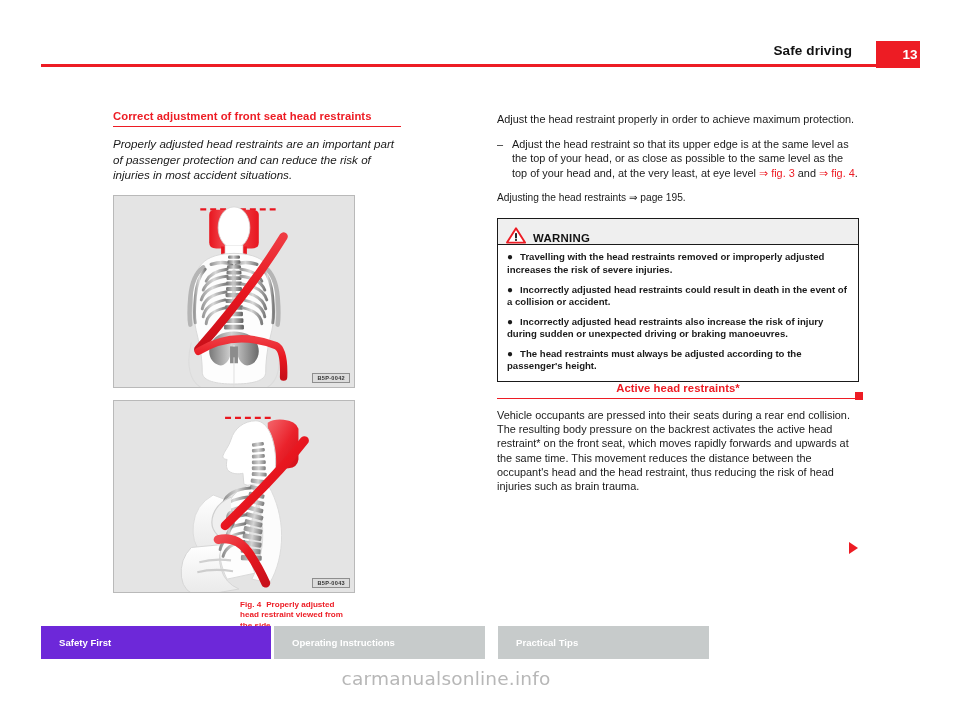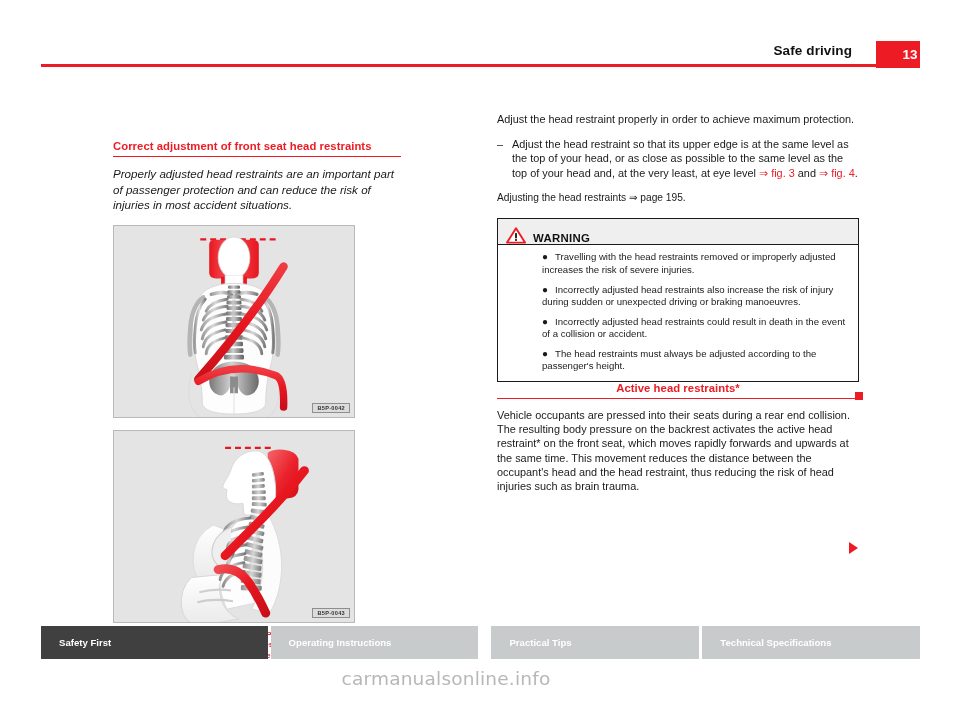--- a/index.html
+++ b/index.html
@@ -23,21 +23,21 @@
     letter-spacing: .1px; white-space: nowrap;
   }
   .page-badge {
     position: absolute; left: 876px; top: 41px; width: 44px; height: 27px;
     background: #ed1c24; color: #fff;
     font-size: 13.5px; font-weight: bold;
     display: flex; align-items: center; justify-content: center; padding-left: 24px;
   }
 
   
-  .col-left  { position: absolute; left: 113px; top: 110px; width: 288px; margin-top: 30px; }
+  .col-left  { position: absolute; left: 113px; top: 110px; width: 288px; }
   .col-right { position: absolute; left: 497px; top: 112px; width: 362px; }
 
   
   .sec-head {
     color: #ed1c24; font-weight: bold; font-size: 11.3px;
     padding-bottom: 4px; border-bottom: 1.6px solid #ed1c24;
     margin-bottom: 9px; letter-spacing: .05px;
   }
   .intro-italic {
     font-style: italic; font-size: 11.6px; line-height: 15.6px;
@@ -77,22 +77,22 @@
   
   .warnbox { border: 1.4px solid #1a1a1a; margin-top: 14px; background:#fff; }
   .warnhead {
     display: flex; align-items: center; gap: 7px;
     background: #efefef; border-bottom: 1.4px solid #1a1a1a;
     padding: 16px 8px 4px 8px; height: 26px;
   }
   .warnhead .wtitle { font-size: 11.4px; font-weight: bold; color:#111; letter-spacing:.3px; }
   .warnbody { padding: 6px 9px 6px 9px; }
   .wbullet {
-    font-size: 9.6px; line-height: 12.6px; font-weight: normal; color: #1a1a1a;
-    margin-bottom: 7px; position: relative; padding-left: 0; margin-left: 35px;
+    font-size: 9.6px; line-height: 12.6px; font-weight: bold; color: #1a1a1a;
+    margin-bottom: 7px; position: relative; padding-left: 0;
   }
   .wbullet:last-child { margin-bottom: 2px; }
   .wbullet .bdot { color:#1a1a1a; font-size: 10px; margin-right: 7px; }
 
   
   .end-square {
     position: absolute; width: 8px; height: 8px; background: #ed1c24;
   }
   .end-tri {
     position: absolute; width: 0; height: 0;
@@ -102,21 +102,21 @@
   }
 
   
   .footer { position: absolute; left: 41px; top: 626px; width: 879px; height: 33px; display: flex; }
   .ftab {
     height: 33px; display: flex; align-items: center;
     font-size: 9.6px; font-weight: bold; color: #ffffff;
     padding-left: 18px; margin-right: 3px;
     background: #c7cbcb;
   }
-  .ftab.active { background: #404040; }
+  .ftab.active { background: #6d28d9; }
   .ftab:last-child { margin-right: 0; }
 
   .watermark {
     position: absolute; left: 0; top: 668px; width: 892px;
     text-align: center; font-size: 18.5px; color: #b7b7b7;
     letter-spacing: .2px;
     font-family: "DejaVu Sans", sans-serif;
   }
 </style>
 </head>
@@ -363,22 +363,22 @@
           <svg width="20" height="17" viewBox="0 0 20 17" aria-hidden="true">
             <path d="M10 1.2 L19 15.6 H1 Z" fill="#ffffff" stroke="#ed1c24" stroke-width="1.9" stroke-linejoin="round"></path>
             <rect x="9.1" y="6.1" width="1.8" height="5.2" fill="#111"></rect>
             <rect x="9.1" y="12.1" width="1.8" height="1.8" fill="#111"></rect>
           </svg>
         </span>
         <span class="wtitle">WARNING</span>
       </div>
       <div class="warnbody">
         <div class="wbullet"><span class="bdot">●</span><span>Travelling with the head restraints removed or improperly adjusted increases the risk of severe injuries.</span></div>
+        <div class="wbullet"><span class="bdot">●</span><span>Incorrectly adjusted head restraints could result in death in the event of a collision or accident.</span></div>
         <div class="wbullet"><span class="bdot">●</span><span>Incorrectly adjusted head restraints also increase the risk of injury during sudden or unexpected driving or braking manoeuvres.</span></div>
-        <div class="wbullet"><span class="bdot">●</span><span>Incorrectly adjusted head restraints could result in death in the event of a collision or accident.</span></div>
         <div class="wbullet"><span class="bdot">●</span><span>The head restraints must always be adjusted according to the passenger's height.</span></div>
       </div>
     </div>
 
     <div class="sec-head" style="text-align:center;">Active head restraints*</div>
     <div class="body-text">Vehicle occupants are pressed into their seats during a rear end collision. The resulting body pressure on the backrest activates the active head restraint* on the front seat, which moves rapidly forwards and upwards at the same time. This movement reduces the distance between the occupant's head and the head restraint, thus reducing the risk of head injuries such as brain trauma.</div>
   </div>
 
   <div class="end-square" style="left:855px; top:392px;"></div>
   <div class="end-tri" style="left:849px; top:542px;"></div>
@@ -386,20 +386,17 @@
   <div class="footer">
     <div class="ftab active" style="width:230px;">
       <span>Safety First</span>
     </div>
     <div class="ftab" style="width:211px;">
       <span>Operating Instructions</span>
     </div>
     <div class="ftab" style="width:211px;margin-left:10px;">
       <span>Practical Tips</span>
     </div>
-    <div class="ftab" style="width:221px;">
-      <span>Technical Specifications</span>
-    </div>
   </div>
 
   <div class="watermark">carmanualsonline.info</div>
 
 </div>
 
 </body></html>

